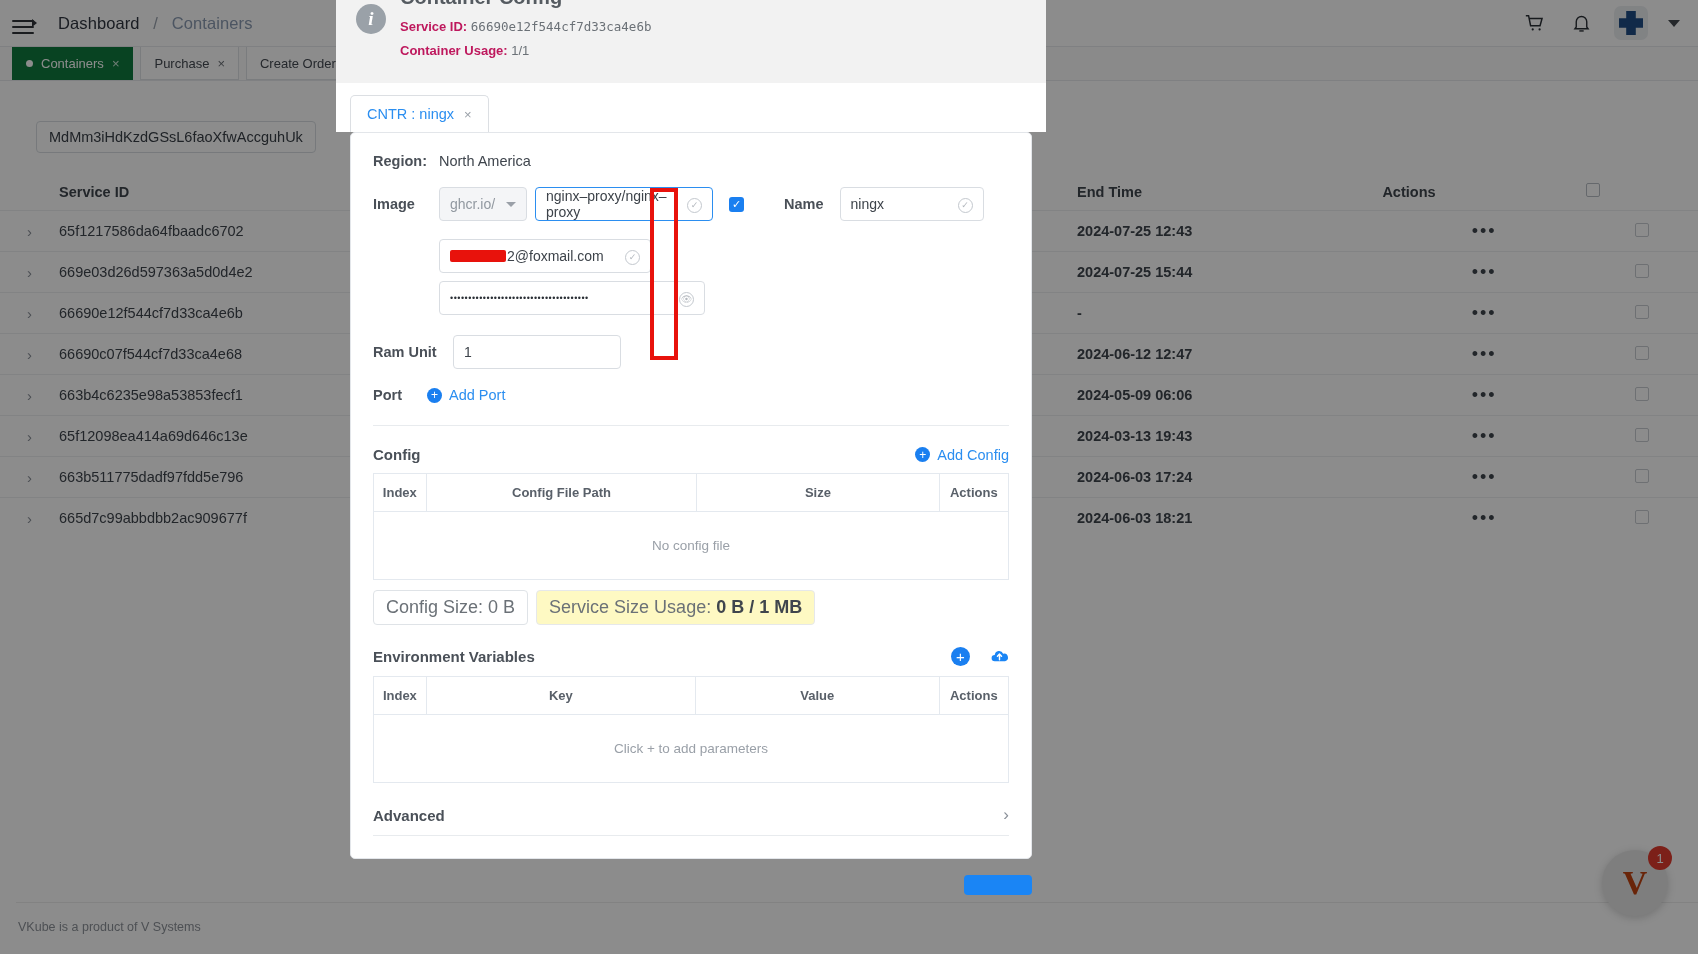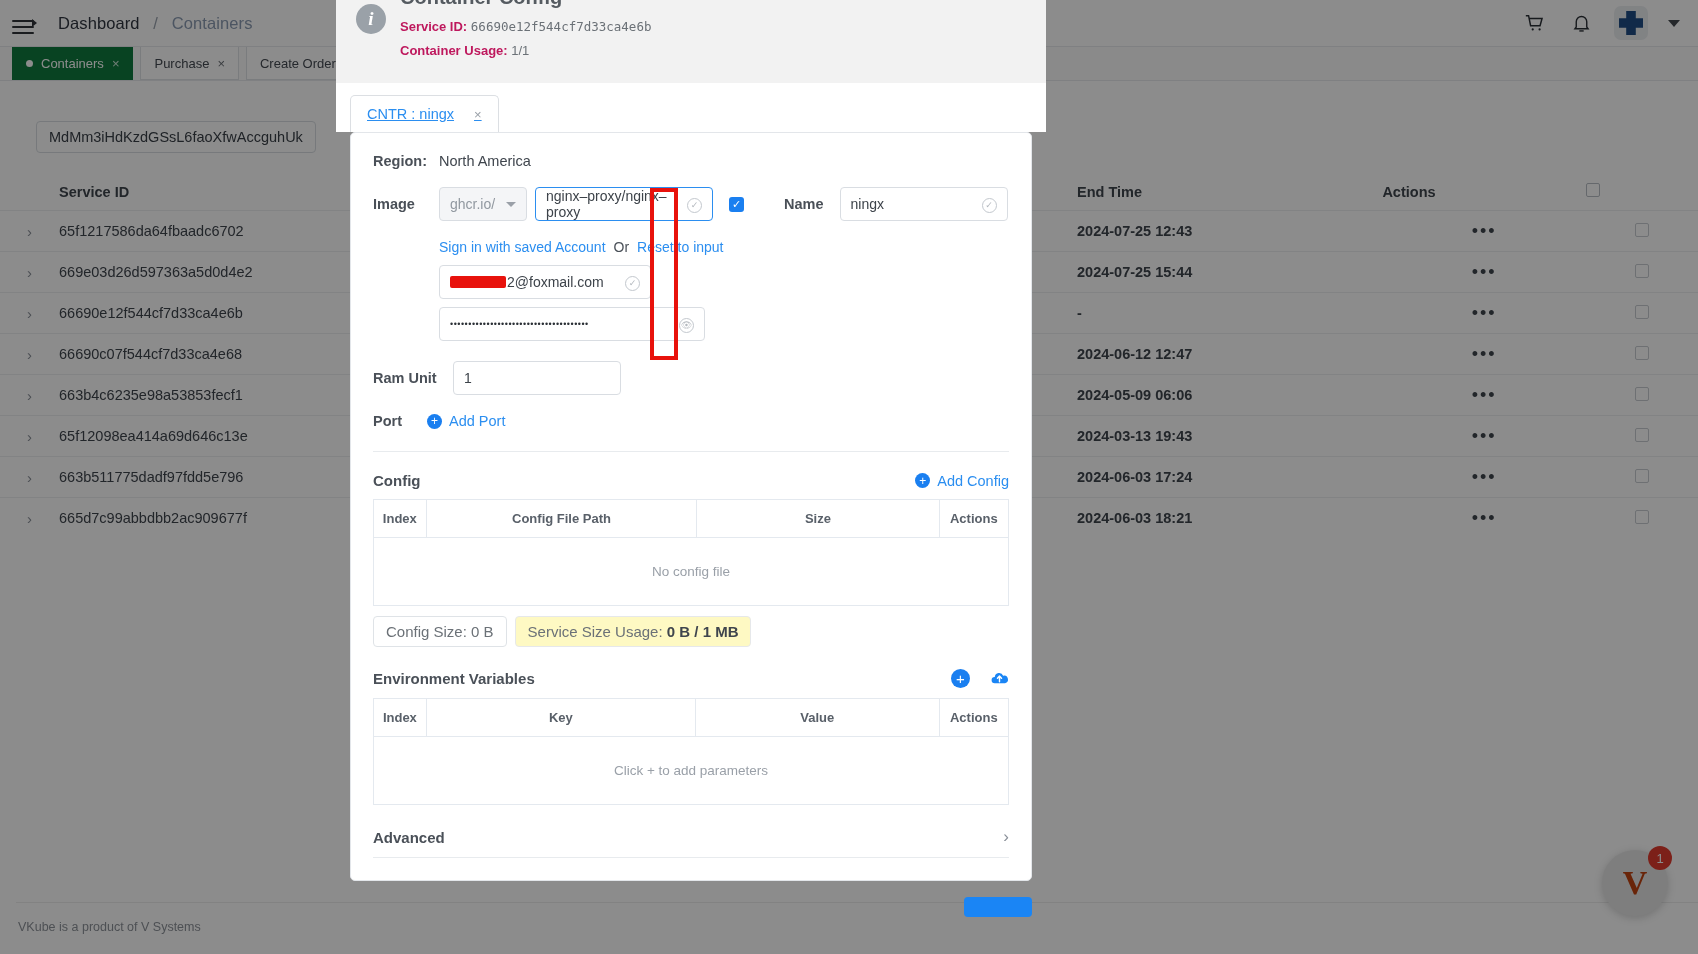--- a/index.html
+++ b/index.html
@@ -100,21 +100,21 @@
      display:flex;align-items:center;justify-content:center; font-family:"Liberation Serif",serif;
      font-style:italic; font-weight:bold; font-size:19px; flex:none; margin-top:18px;}
   .mh-title { font-size:20px; font-weight:bold; color:#555b61; margin-bottom:10px;}
   .mh-line { font-size:13px; color:#6b7177; margin-bottom:9px;}
   .mh-line b { color:#be185d; }
   .mono { font-family:"DejaVu Sans Mono", monospace; font-size:12.5px; color:#6b7177;}
 
   .modal-tabs { background:#fff; padding:12px 14px 0 14px; display:flex; }
   .mtab { border:1px solid #dcdfe3; border-bottom:none; border-radius:5px 5px 0 0;
      padding:10px 16px; font-size:14.5px; color:#2b8ef0; background:#fff;
-     display:flex; align-items:center; gap:20px; cursor:pointer;text-decoration:underline;}
+     display:flex; align-items:center; gap:10px; cursor:pointer;}
   .mtab .x { color:#9aa0a8; font-size:13px;}
 
   .modal-body { background:#fff; border:1px solid #e3e6ea; border-radius:5px;
      margin:0 14px; padding:20px 22px 22px 22px; }
 
   .frm-row { display:flex; align-items:center; margin-bottom:18px; }
   .frm-label { font-size:14.5px; font-weight:bold; color:#4a5058; width:66px; flex:none;}
   .frm-val { font-size:14.5px; color:#3f454d; }
 
   .inp { height:34px; border:1px solid #d9dde2; border-radius:4px; background:#fff;
@@ -144,21 +144,21 @@
      display:flex;align-items:center;justify-content:center;font-size:15px;line-height:1; cursor:pointer;}
 
   table.ctbl { width:100%; border-collapse:collapse; margin-top:10px; }
   table.ctbl th { font-size:13px; font-weight:bold; color:#596069; padding:11px 0;
      border:1px solid #e4e9ef; text-align:center; background:#fff;}
   table.ctbl td { border:1px solid #e4e9ef; text-align:center; font-size:13.5px;
      color:#9aa0a8; padding:26px 0;}
   .c-index{width:55px;} .c-path{width:300px;} .c-size{width:270px;} .c-act{width:72px;}
 
   .pillrow { display:flex; gap:8px; margin-top:10px; }
-  .pill { border:1px solid #dfe3e7; border-radius:4px; padding:6px 12px; font-size:15px; color:#6b7177;}
+  .pill { border:1px solid #dfe3e7; border-radius:4px; padding:6px 12px; font-size:18px; color:#6b7177;}
   .pill.grey { background:#fef9c3; border-color:#e6e8ea;}
   .pill b { color:#3f454d; }
 
   .adv-row { display:flex; align-items:center; justify-content:space-between;
      padding:22px 0 10px 0; }
   .adv-chev { color:#8a9099; font-size:17px; }
 
   .modal-foot { padding:16px 14px 0 14px; display:flex; justify-content:flex-end; }
   .btn-primary { background:#1a85f5; color:#fff; border:none; border-radius:4px;
      padding:10px 34px; font-size:14.5px; cursor:pointer;}
@@ -361,34 +361,28 @@
         <span class="sel-caret"></span>
       </div>
       <div class="inp focused" style="width:178px; margin-left:8px; position:relative; overflow:hidden;">
         <span>nginx–proxy/nginx–proxy</span>
         <span class="inp-suffix">
           <span class="circ-icon">✓</span>
         </span>
       </div>
       <div class="cb-blue" style="margin-left:16px;">✓</div>
       <div class="frm-label" style="margin-left:40px; width:auto;">Name</div>
-      <div class="inp" style="width:168px; margin-left:16px;">
+      <div class="inp" style="width:144px; margin-left:16px;">
         <span>ningx</span>
         <span class="inp-suffix">
           <span class="circ-icon">✓</span>
         </span>
       </div>
     </div>
 
-    <div class="frm-row" style="margin-bottom:10px;">
-      <div style="width:66px;flex:none;"></div>
-      <span class="link">Sign in with saved Account</span>
-      <span class="or-txt">Or</span>
-      <span class="link">Reset to input</span>
-    </div>
 
     <div class="frm-row" style="margin-bottom:8px;">
       <div style="width:66px;flex:none;"></div>
       <div class="inp" style="width:212px; position:relative;">
         <span style="display:inline-block;width:56px;height:12px;background:#e8120c;border-radius:2px;margin-right:1px;"></span>
           <span>2@foxmail.com</span>
         <span class="inp-suffix">
           <span class="circ-icon">✓</span>
         </span>
       </div>

